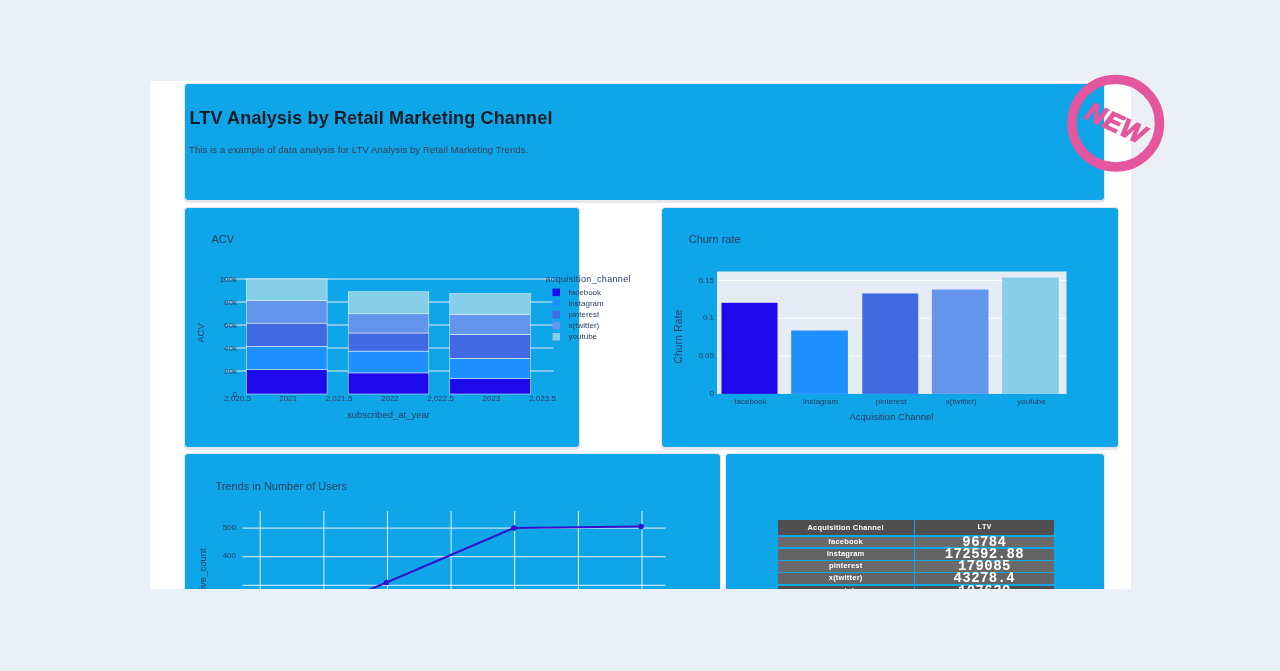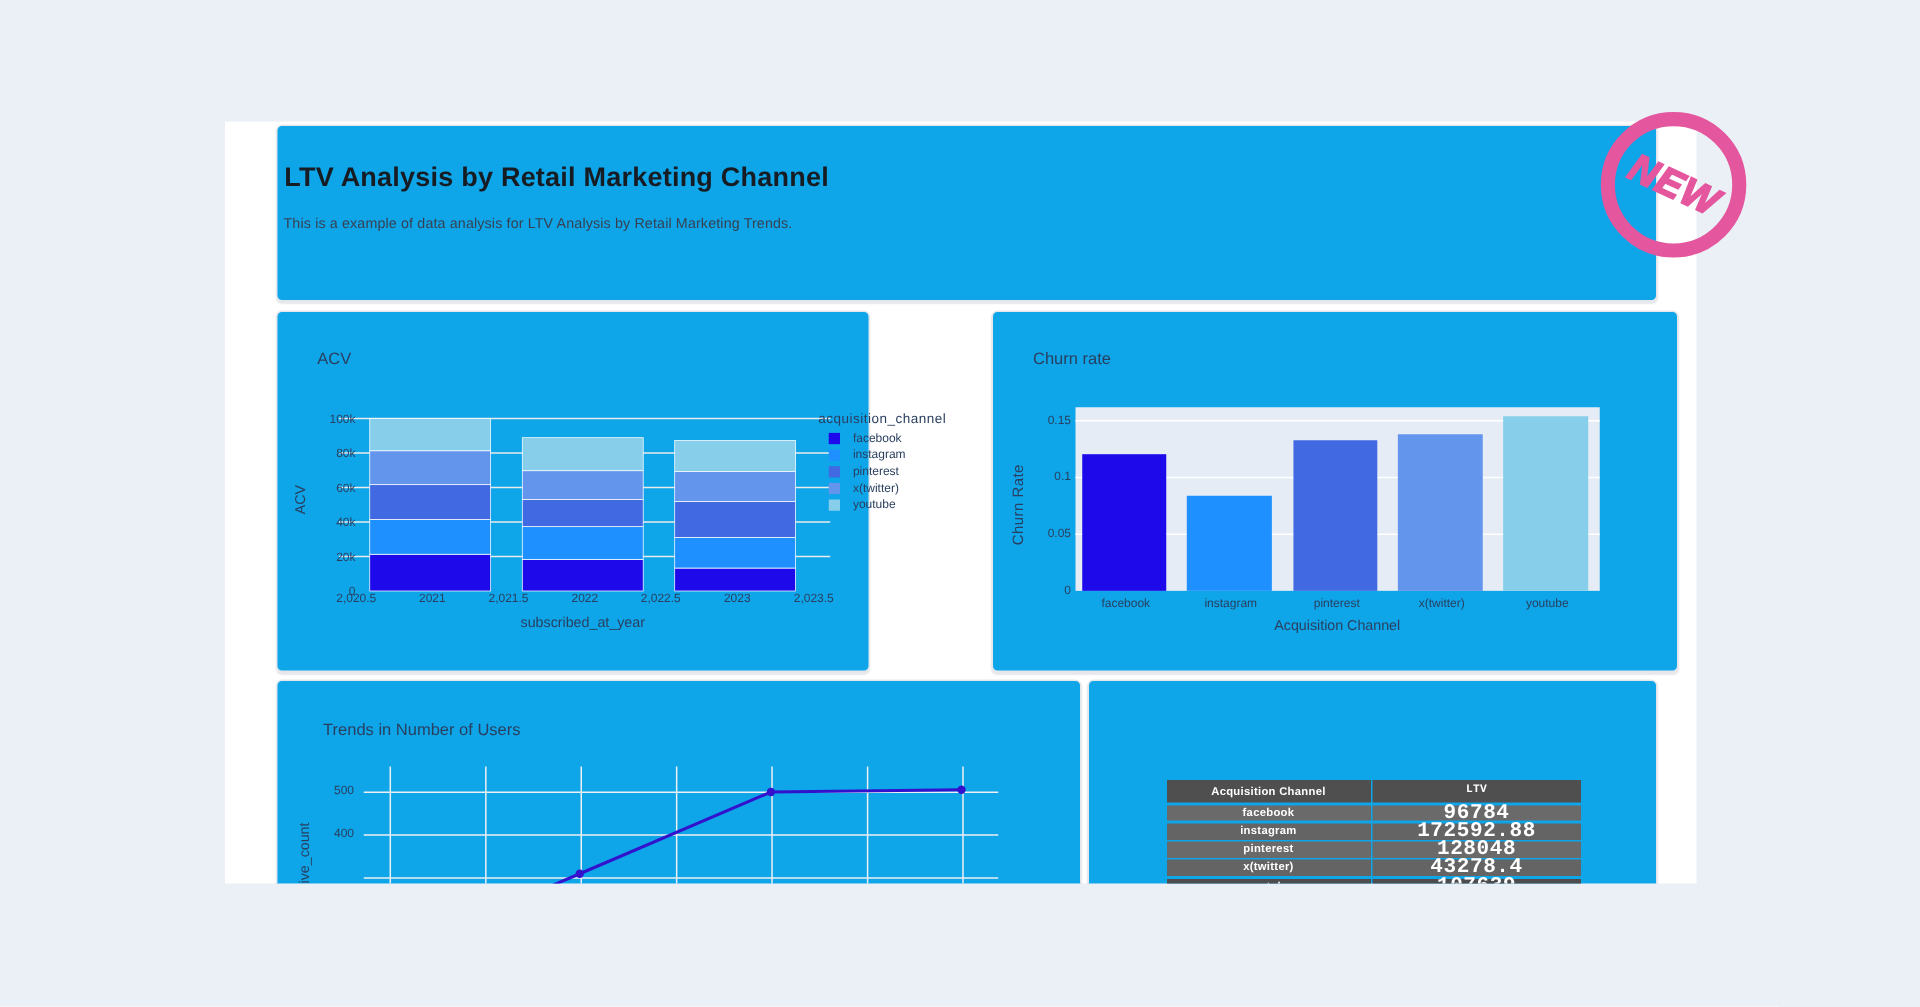--- a/index.html
+++ b/index.html
@@ -172,21 +172,21 @@
       <div class="trow trd tr1">
           <div class="c a">facebook</div>
           <div class="c b">96784</div>
         </div>
       <div class="trow trd tr2">
           <div class="c a">instagram</div>
           <div class="c b">172592.88</div>
         </div>
       <div class="trow trd tr1">
           <div class="c a">pinterest</div>
-          <div class="c b">128048</div>
+          <div class="c b">179085</div>
         </div>
       <div class="trow trd tr2">
           <div class="c a">x(twitter)</div>
           <div class="c b">43278.4</div>
         </div>
       <div class="trow trd" style="margin-top:0.5px;">
           <div class="c a" style="background:#4d4d4d;">youtube</div>
           <div class="c b" style="background:#4d4d4d;">107639</div>
         </div>
     </div>

